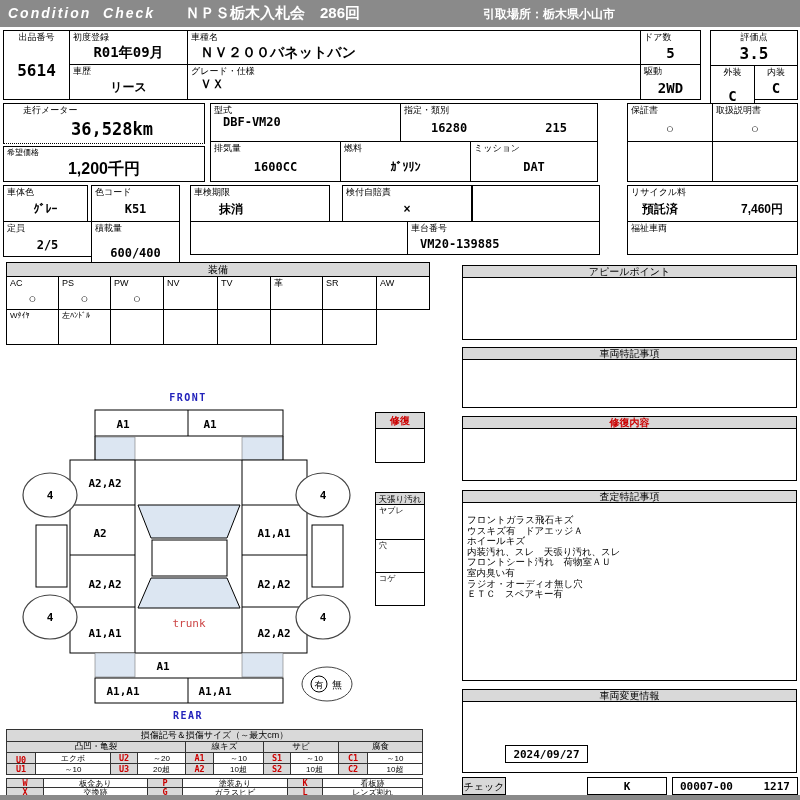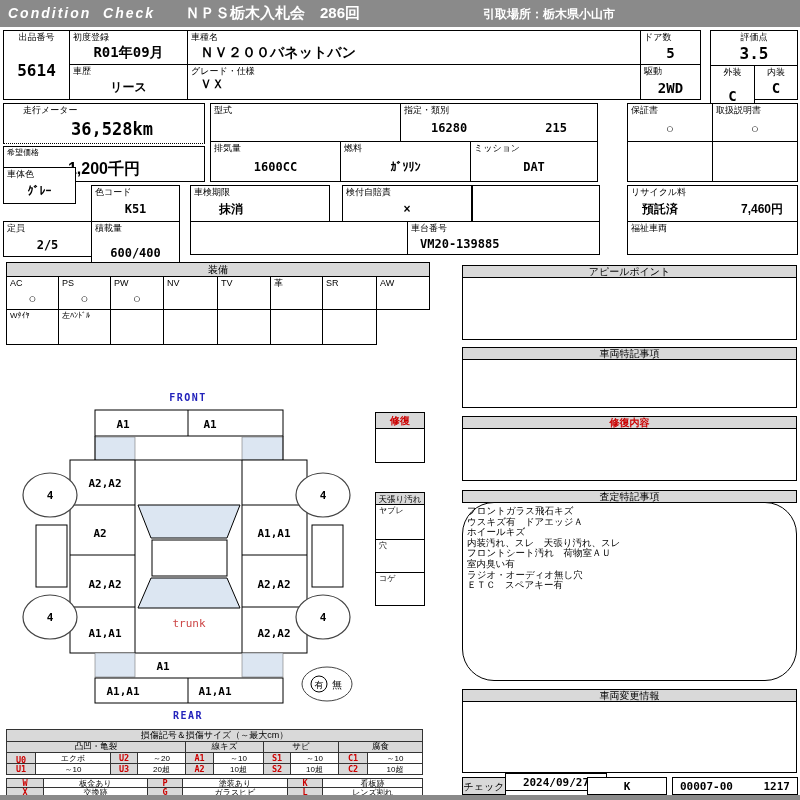--- a/index.html
+++ b/index.html
@@ -25,21 +25,21 @@
   .val.xl{font-size:17px;}
   .val.md{font-size:12px;}
   .val.sp{justify-content:space-between;padding:0 30px;}
   .val.mark{font-size:13px;}
   .bdot{border-bottom-style:dotted;padding-left:16px;}
   
   .ghead{position:absolute;box-sizing:border-box;border:1px solid #000;background:#d9d9d9;
          text-align:center;font-size:10px;line-height:12px;white-space:nowrap;overflow:hidden;}
   .ghead.red{color:#cc0000;font-weight:bold;}
   .pbody{position:absolute;box-sizing:border-box;border:1px solid #000;background:#fff;}
-  .notes{padding:3px 4px;border-radius:32px;}
+  .notes{padding:12px 4px;}
   .noteline{font-size:9.5px;line-height:10.6px;white-space:nowrap;}
   
   .lg{position:absolute;box-sizing:border-box;border:1px solid #333;background:#fff;font-size:8px;
       display:flex;align-items:center;justify-content:center;white-space:nowrap;overflow:hidden;}
   .lg.hd{background:#d9d9d9;font-size:8.5px;}
   .lg.code{background:#d9d9d9;color:#cc0000;font-weight:bold;font-size:8.5px;
            font-family:"DejaVu Sans Mono",monospace;}
   .lg.ttl{background:#d9d9d9;font-size:9px;}
   .botbar{position:absolute;left:0;top:795px;width:800px;height:5px;background:#8a8a8a;}
   
@@ -101,20 +101,21 @@
   <div class="cell bdot" style="left:3px;top:103px;width:202px;height:41px">
     <span class="lbl">走行メーター</span>
     <span class="val xl">36,528km</span>
   </div>
   <div class="cell" style="left:3px;top:146px;width:202px;height:36px">
     <span class="lbl tiny">希望価格</span>
     <span class="val sans big">1,200千円</span>
   </div>
   <div class="cell" style="left:210px;top:103px;width:191px;height:39px">
     <span class="lbl">型式</span>
+    <span class="val left md" style="align-items:flex-start">DBF-VM20</span>
   </div>
   <div class="cell" style="left:400px;top:103px;width:198px;height:39px">
     <span class="lbl">指定・類別</span>
     <span class="val sp md">
         <span>16280</span>
         <span>215</span>
       </span>
   </div>
   <div class="cell" style="left:210px;top:141px;width:131px;height:41px">
     <span class="lbl">排気量</span>
@@ -132,21 +133,21 @@
     <span class="lbl">保証書</span>
     <span class="val sans mark">○</span>
   </div>
   <div class="cell" style="left:712px;top:103px;width:86px;height:39px">
     <span class="lbl">取扱説明書</span>
     <span class="val sans mark">○</span>
   </div>
   <div class="cell" style="left:627px;top:141px;width:86px;height:41px"></div>
   <div class="cell" style="left:712px;top:141px;width:86px;height:41px"></div>
 
-  <div class="cell" style="left:3px;top:167px;width:73px;height:37px">
+  <div class="cell" style="left:3px;top:185px;width:85px;height:37px">
     <span class="lbl">車体色</span>
     <span class="val sans md">ｸﾞﾚｰ</span>
   </div>
   <div class="cell" style="left:91px;top:185px;width:89px;height:37px">
     <span class="lbl">色コード</span>
     <span class="val md">K51</span>
   </div>
   <div class="cell" style="left:3px;top:221px;width:89px;height:36px">
     <span class="lbl">定員</span>
     <span class="val md">2/5</span>
@@ -321,21 +322,21 @@
     <div class="noteline">フロントシート汚れ　荷物室ＡＵ</div>
     <div class="noteline">室内臭い有</div>
     <div class="noteline">ラジオ・オーディオ無し穴</div>
     <div class="noteline">ＥＴＣ　スペアキー有</div>
   </div>
 
   <div class="ghead" style="left:462px;top:689px;width:335px;height:13px">車両変更情報</div>
   <div class="pbody" style="left:462px;top:701px;width:335px;height:72px"></div>
 
   <div class="ghead chk" style="left:462px;top:777px;width:44px;height:18px;line-height:17px;font-size:10px">チェック</div>
-  <div class="cell" style="left:505px;top:773px;width:102px;height:18px">
+  <div class="cell" style="left:505px;top:745px;width:83px;height:18px">
     <span class="val" style="font-size:11px">2024/09/27</span>
   </div>
   <div class="cell" style="left:587px;top:777px;width:80px;height:18px">
     <span class="val" style="font-size:11px">K</span>
   </div>
   <div class="cell" style="left:672px;top:777px;width:126px;height:18px">
     <span class="val sp" style="font-size:11px;padding:0 7px">
         <span>00007-00</span>
         <span>1217</span>
       </span>

